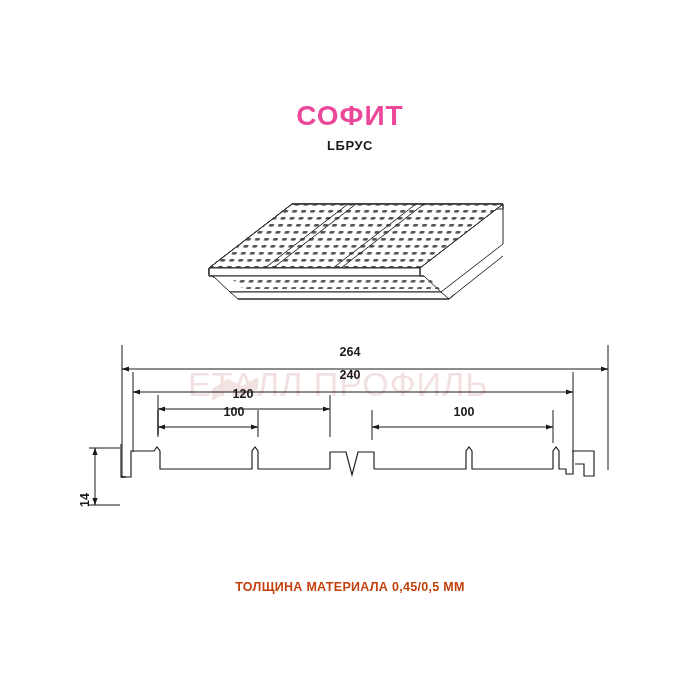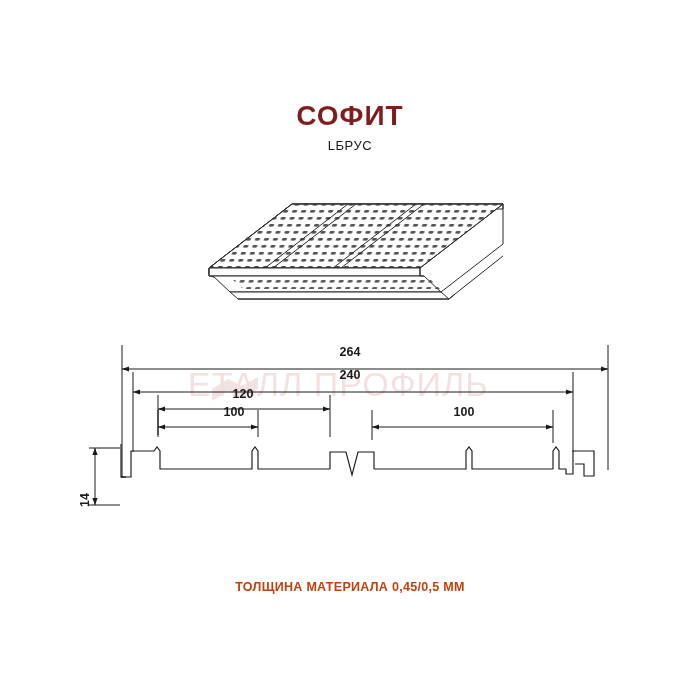--- a/index.html
+++ b/index.html
@@ -21,30 +21,30 @@
   }
   .title {
     position: absolute;
     top: 100px;
     left: 0;
     width: 700px;
     text-align: center;
     font-size: 28px;
     font-weight: bold;
     letter-spacing: 1px;
-    color: #7f1d1d;
+    color: #ec4899;
   }
   .subtitle {
     position: absolute;
     top: 138px;
     left: 0;
     width: 700px;
     text-align: center;
     font-size: 13px;
-    font-weight: normal;
+    font-weight: bold;
     letter-spacing: 0.5px;
     color: #1a1a1a;
   }
   .footnote {
     position: absolute;
     top: 580px;
     left: 0;
     width: 700px;
     text-align: center;
     font-size: 12.5px;

